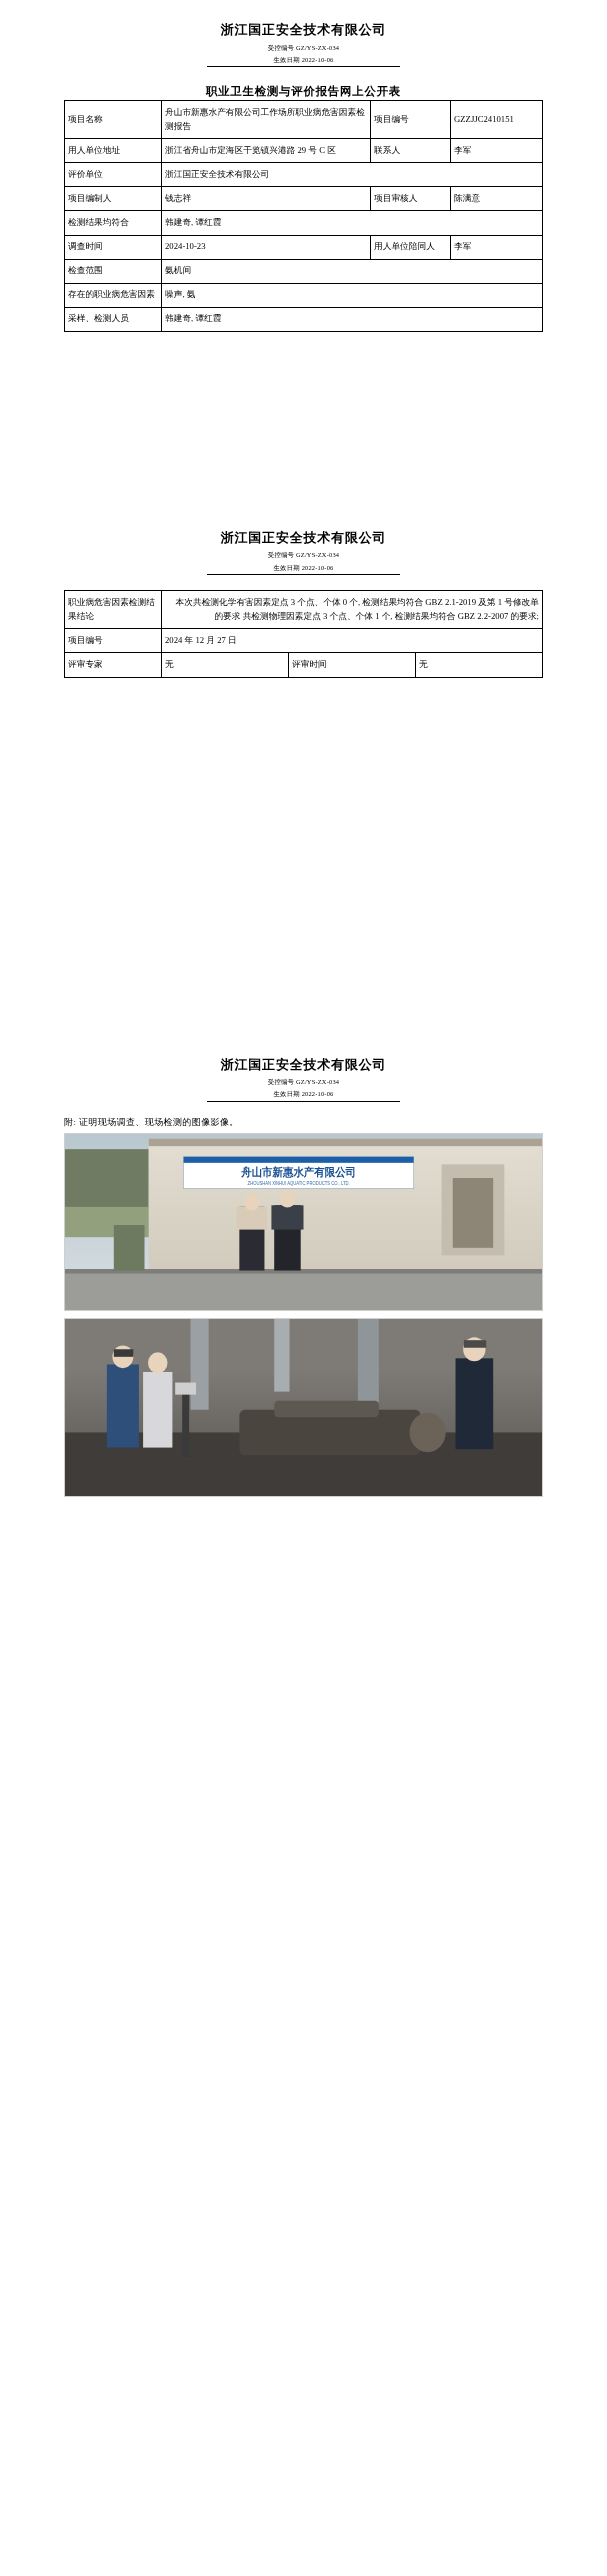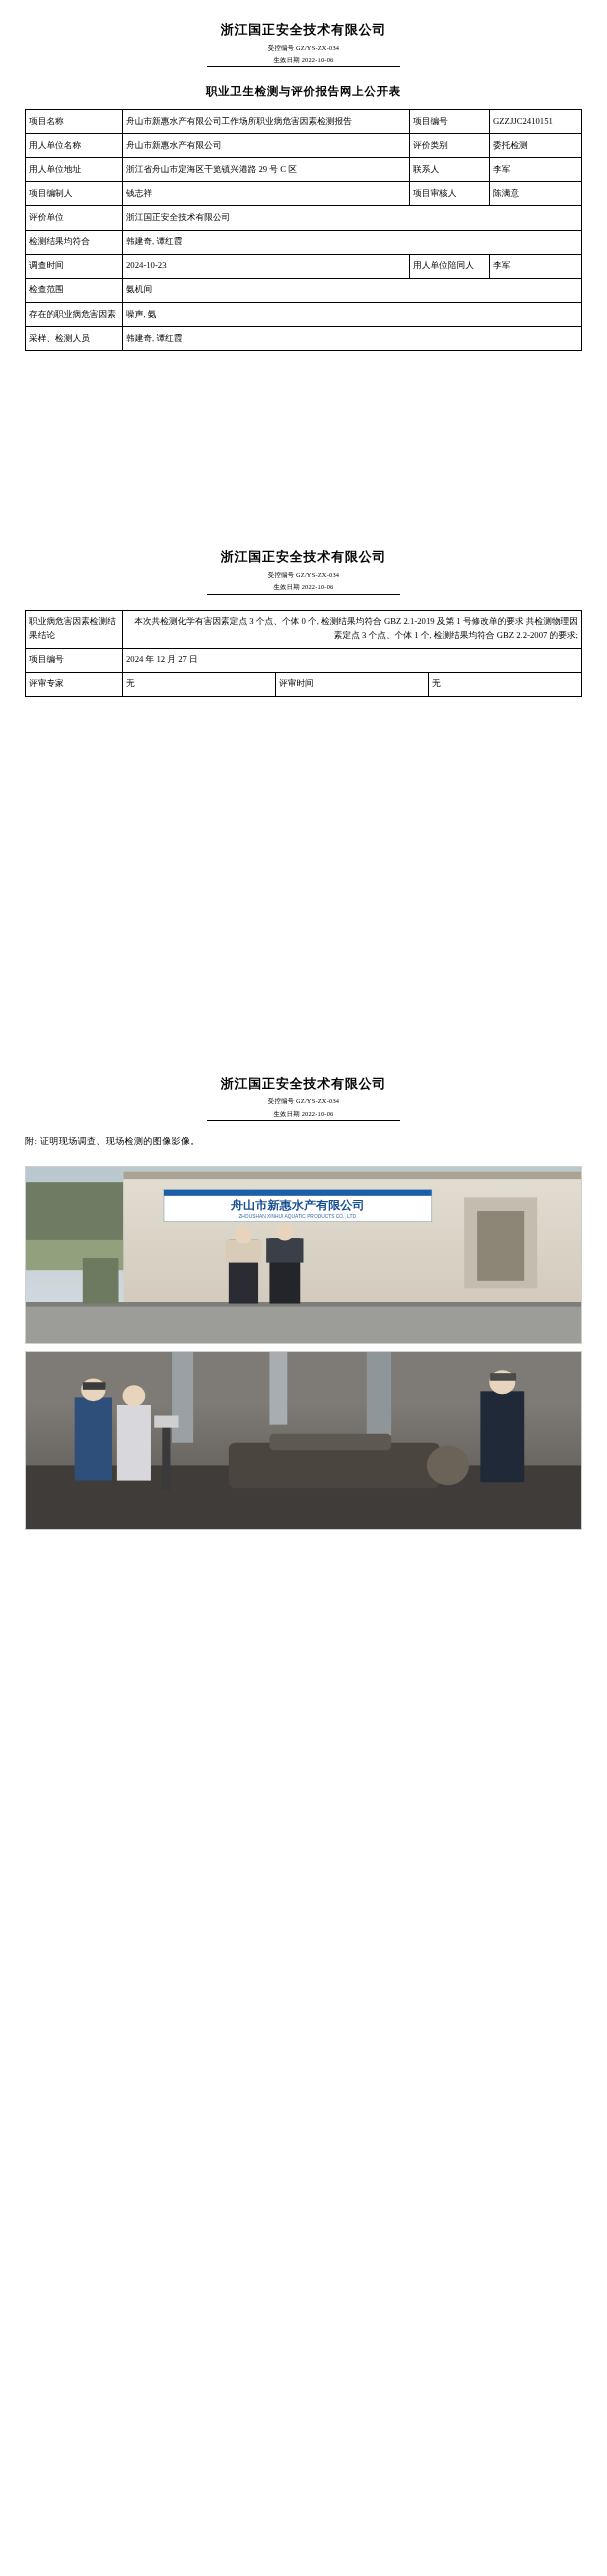--- a/index.html
+++ b/index.html
@@ -8,21 +8,21 @@
     background: #ffffff;
   }
   body {
     width: 607px;
     font-family: "Liberation Serif", "DejaVu Serif", serif;
     color: #000000;
   }
   .page {
     width: 607px;
     box-sizing: border-box;
-    padding: 0 25px;
+    padding: 0 64px;
   }
   .page-block {
     position: relative;
   }
   .doc-header {
     text-align: center;
   }
   .company-title {
     font-size: 13px;
     font-weight: bold;
@@ -41,21 +41,21 @@
     width: 193px;
     margin: 2.3px auto 0 auto;
     border-bottom: 0.9px solid #000;
   }
   .form-title {
     text-align: center;
     font-size: 11.4px;
     font-weight: bold;
     letter-spacing: 0.8px;
     margin-top: 16.7px;
-    margin-bottom: 10px;
+    margin-bottom: 1px;
   }
   table.doc-table {
     width: 100%;
     border-collapse: collapse;
     table-layout: fixed;
   }
   table.doc-table td {
     border: 0.8px solid #000000;
     font-size: 8.7px;
     text-align: left;
@@ -74,21 +74,21 @@
     width: 73px;
   }
   td.v2 {
     width: 85px;
   }
   .spacer-1 { height: 176px; }
   .spacer-2 { height: 357px; }
   .attach-note {
     font-size: 9px;
     margin-top: 13.7px;
-    margin-bottom: 18px;
+    margin-bottom: 4px;
     letter-spacing: 0.4px;
   }
   .photo {
     width: 100%;
     border: 0.8px solid #cfcfcf;
     box-sizing: border-box;
     display: block;
     margin-bottom: 7.6px;
   }
   .photo-1 { height: 178px; }
@@ -116,40 +116,34 @@
 
   <table class="doc-table">
     <tbody>
       <tr>
         <td class="label">项目名称</td>
         <td class="v1">舟山市新惠水产有限公司工作场所职业病危害因素检测报告</td>
         <td class="label2">项目编号</td>
         <td class="v2">GZZJJC2410151</td>
       </tr>
       <tr>
-        <td class="label">用人单位名称</td>
-        <td class="v1">舟山市新惠水产有限公司</td>
-        <td class="label2">评价类别</td>
-        <td class="v2">委托检测</td>
-      </tr>
-      <tr>
         <td class="label">用人单位地址</td>
         <td class="v1">浙江省舟山市定海区干览镇兴港路 29 号 C 区</td>
         <td class="label2">联系人</td>
         <td class="v2">李军</td>
       </tr>
       <tr>
+        <td class="label">评价单位</td>
+        <td colspan="3">浙江国正安全技术有限公司</td>
+      </tr>
+      <tr>
         <td class="label">项目编制人</td>
         <td class="v1">钱志祥</td>
         <td class="label2">项目审核人</td>
         <td class="v2">陈满意</td>
-      </tr>
-      <tr>
-        <td class="label">评价单位</td>
-        <td colspan="3">浙江国正安全技术有限公司</td>
       </tr>
       <tr>
         <td class="label">检测结果均符合</td>
         <td colspan="3">韩建奇, 谭红霞</td>
       </tr>
       <tr>
         <td class="label">调查时间</td>
         <td class="v1">2024-10-23</td>
         <td class="label2">用人单位陪同人</td>
         <td class="v2">李军</td>

